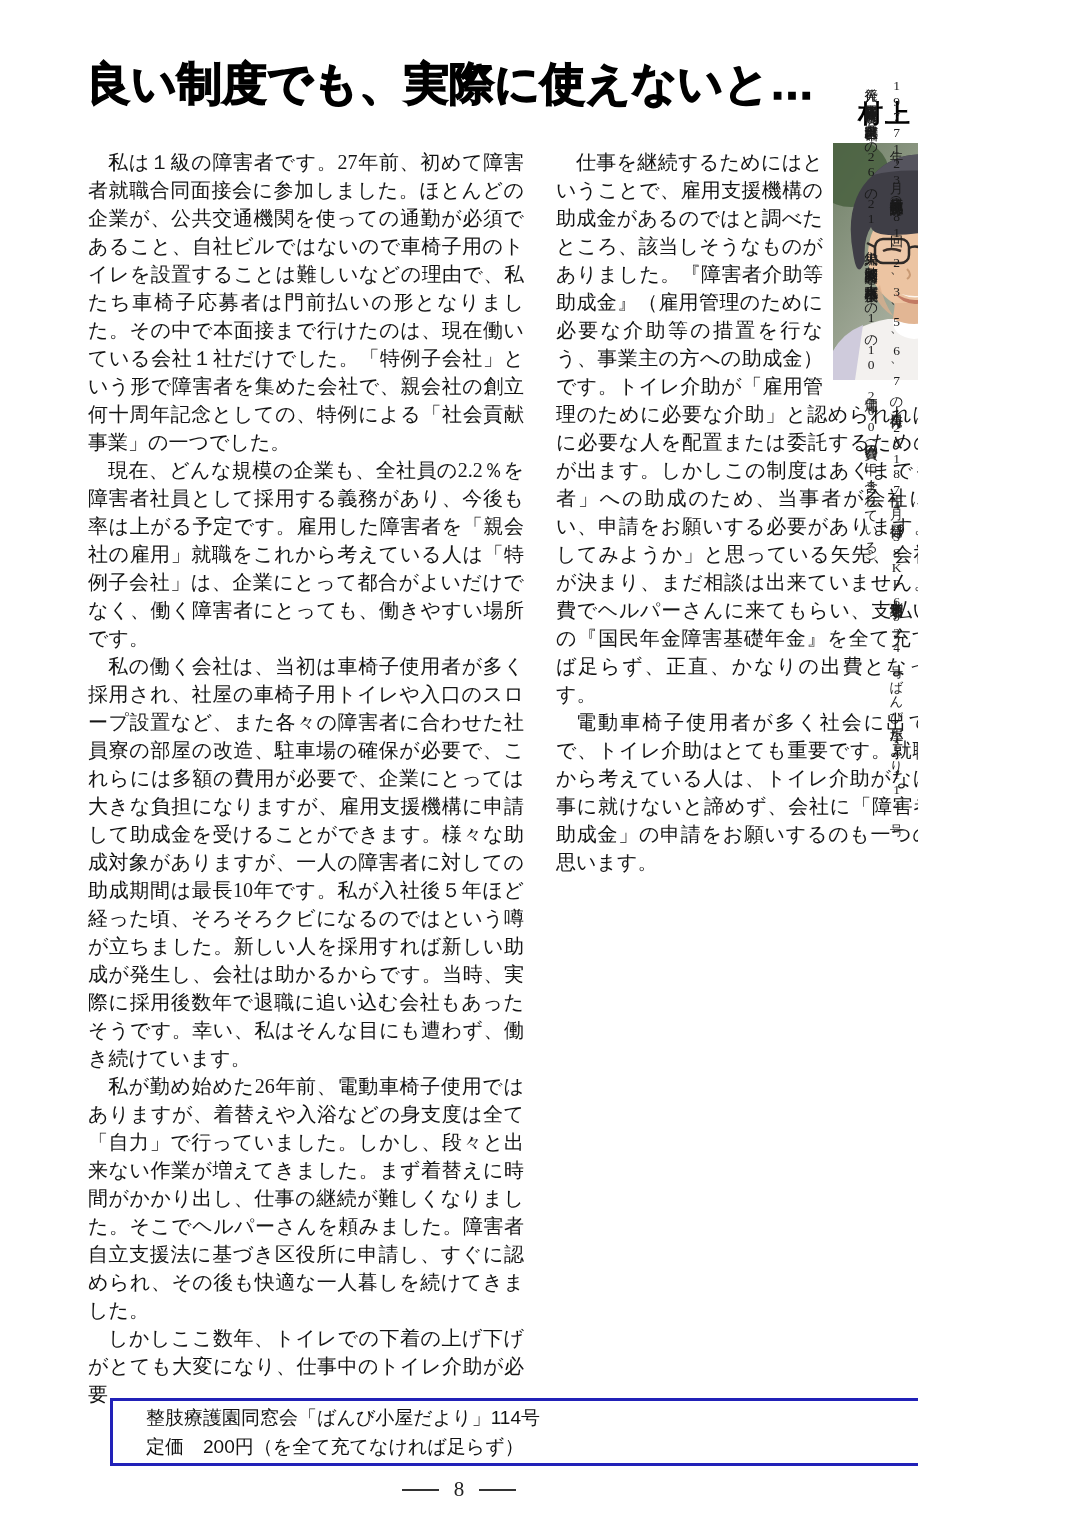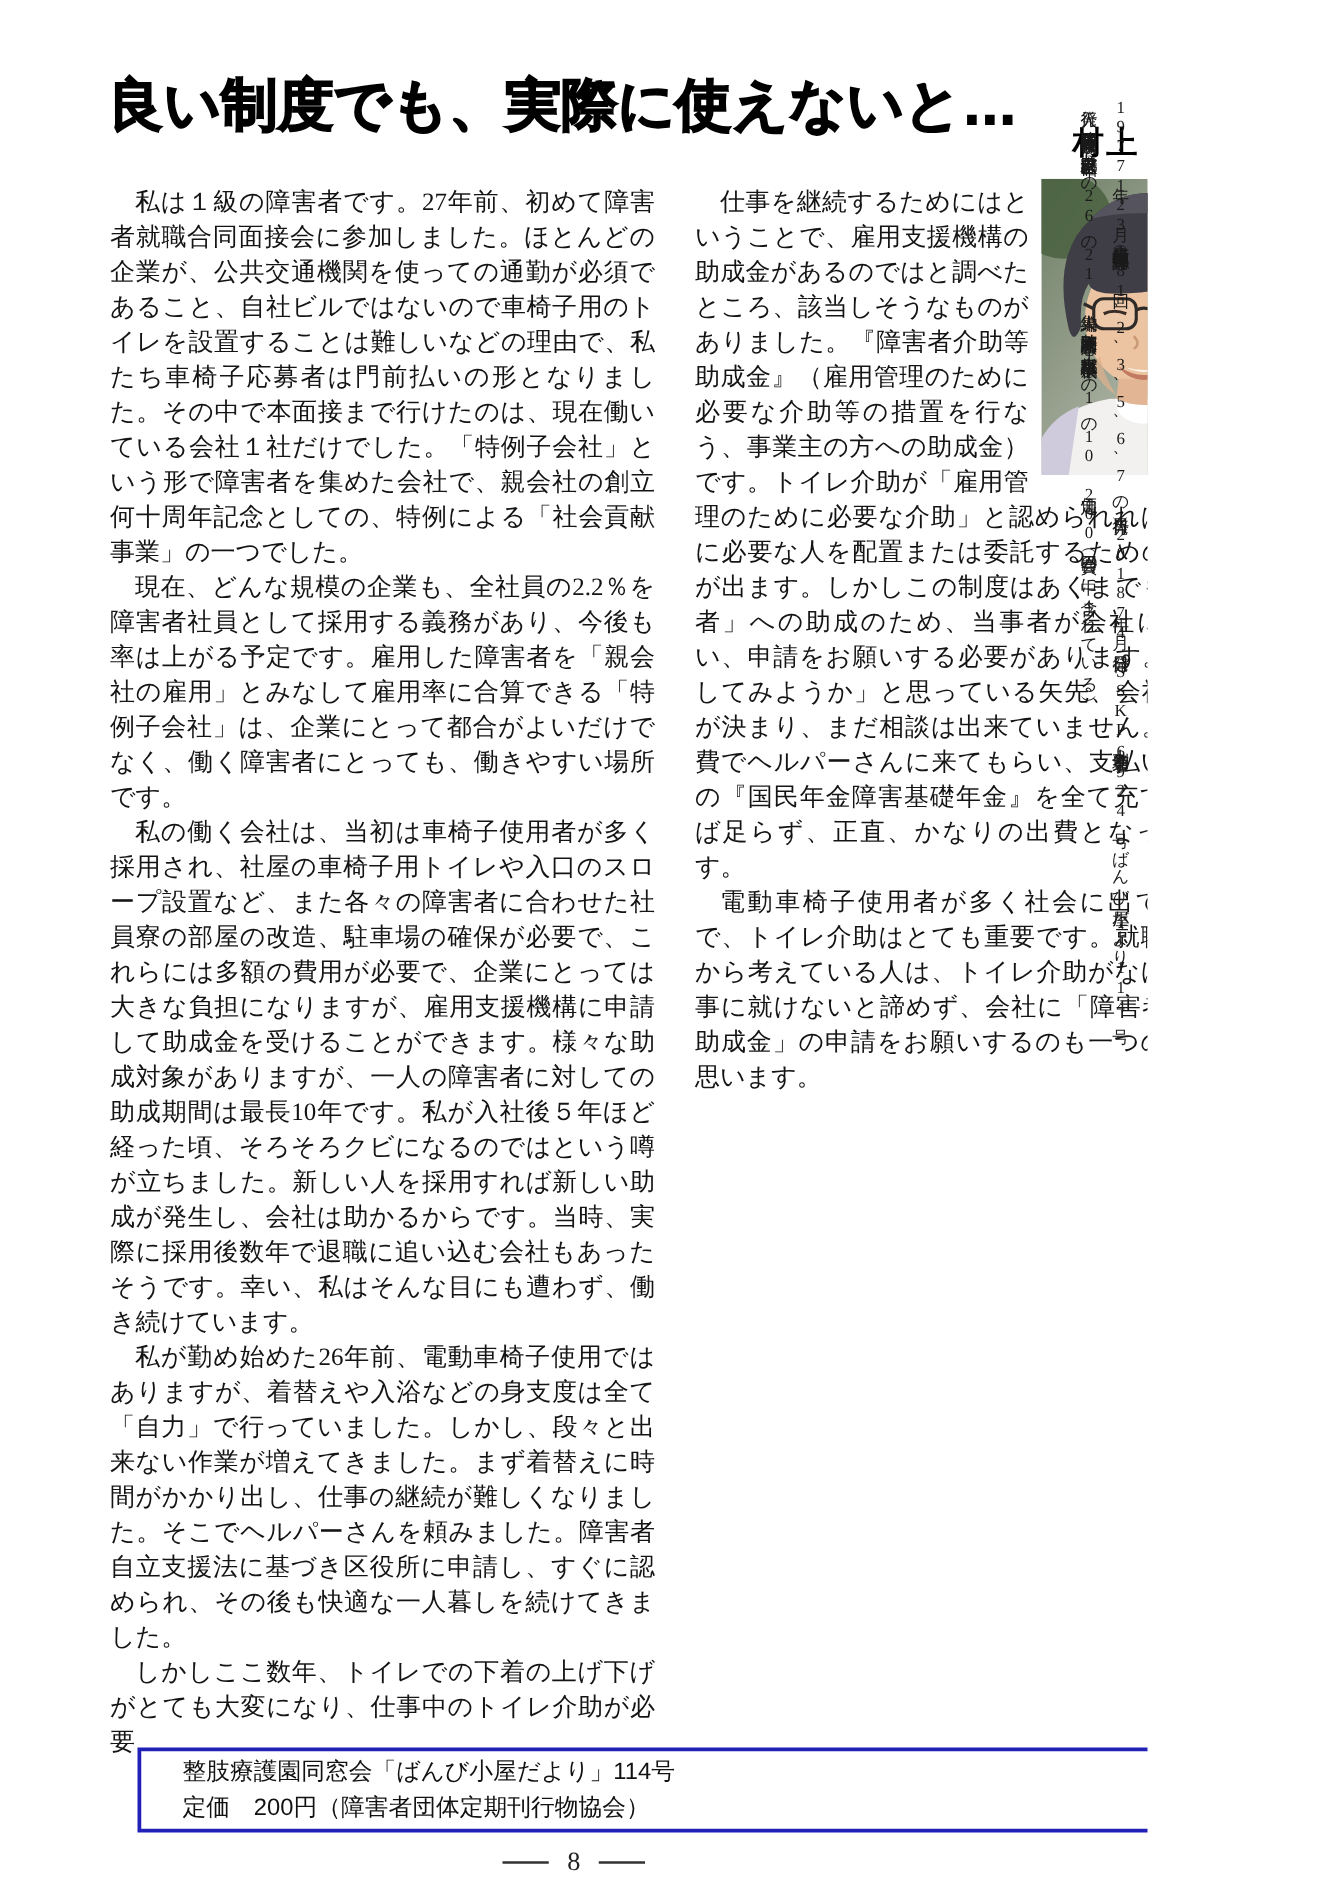--- a/index.html
+++ b/index.html
@@ -70,21 +70,21 @@
 <body>
 
 <div class="page">
 
   <h1 class="title">良い制度でも、実際に使えないと…</h1>
 
   <div class="author">村上　祥子</div>
 
   <div class="col col-left">
     <p>私は１級の障害者です。27年前、初めて障害者就職合同面接会に参加しました。ほとんどの企業が、公共交通機関を使っての通勤が必須であること、自社ビルではないので車椅子用のトイレを設置することは難しいなどの理由で、私たち車椅子応募者は門前払いの形となりました。その中で本面接まで行けたのは、現在働いている会社１社だけでした。「特例子会社」という形で障害者を集めた会社で、親会社の創立何十周年記念としての、特例による「社会貢献事業」の一つでした。</p>
-    <p>現在、どんな規模の企業も、全社員の2.2％を障害者社員として採用する義務があり、今後も率は上がる予定です。雇用した障害者を「親会社の雇用」とみなして雇用率に合算できる「特例子会社」は、企業にとって都合がよいだけでなく、働く障害者にとっても、働きやすい場所です。</p>
+    <p>現在、どんな規模の企業も、全社員の2.2％を障害者社員として採用する義務があり、今後も率は上がる予定です。雇用した障害者を「親会社の雇用」就職をこれから考えている人は「特例子会社」は、企業にとって都合がよいだけでなく、働く障害者にとっても、働きやすい場所です。</p>
     <p>私の働く会社は、当初は車椅子使用者が多く採用され、社屋の車椅子用トイレや入口のスロープ設置など、また各々の障害者に合わせた社員寮の部屋の改造、駐車場の確保が必要で、これらには多額の費用が必要で、企業にとっては大きな負担になりますが、雇用支援機構に申請して助成金を受けることができます。様々な助成対象がありますが、一人の障害者に対しての助成期間は最長10年です。私が入社後５年ほど経った頃、そろそろクビになるのではという噂が立ちました。新しい人を採用すれば新しい助成が発生し、会社は助かるからです。当時、実際に採用後数年で退職に追い込む会社もあったそうです。幸い、私はそんな目にも遭わず、働き続けています。</p>
     <p>私が勤め始めた26年前、電動車椅子使用ではありますが、着替えや入浴などの身支度は全て「自力」で行っていました。しかし、段々と出来ない作業が増えてきました。まず着替えに時間がかかり出し、仕事の継続が難しくなりました。そこでヘルパーさんを頼みました。障害者自立支援法に基づき区役所に申請し、すぐに認められ、その後も快適な一人暮しを続けてきました。</p>
     <p>しかしここ数年、トイレでの下着の上げ下げがとても大変になり、仕事中のトイレ介助が必要</p>
   </div>
 
   <div class="col col-right">
     <div class="photo">
       <svg width="163" height="237" viewBox="0 0 163 237" xmlns="http://www.w3.org/2000/svg">
         <defs>
           <linearGradient id="bgGrad" x1="0" y1="0" x2="1" y2="1">
@@ -133,21 +133,21 @@
   </div>
 
   <div class="sidebar">
     <div class="v-col">1977年12月3日第三種郵便物認可（毎月18回1、2、3、5、6、7の日発行）　2018年7月4日発行　SSKP増刊通巻第6924号　ばんび小屋だより114号</div>
     <div class="v-col">発行人　障害者団体定期刊行物協会　東京都世田谷区砧6の26の21　編集人　整肢療護園同窓会　東京都板橋区小茂根1の1の10　定価200円（会費の中に含まれている）</div>
   </div>
 
   <div class="footer-box">
     <div class="fb-left">
       <div>整肢療護園同窓会「ばんび小屋だより」114号</div>
-      <div>定価　200円（障害者団体定期刊行物協会）</div>
+      <div>定価　200円（を全て充てなければ足らず）</div>
     </div>
   </div>
 
   <div class="page-num">
     <span class="dash"></span>
     <span>8</span>
     <span class="dash"></span>
   </div>
 
 </div>

